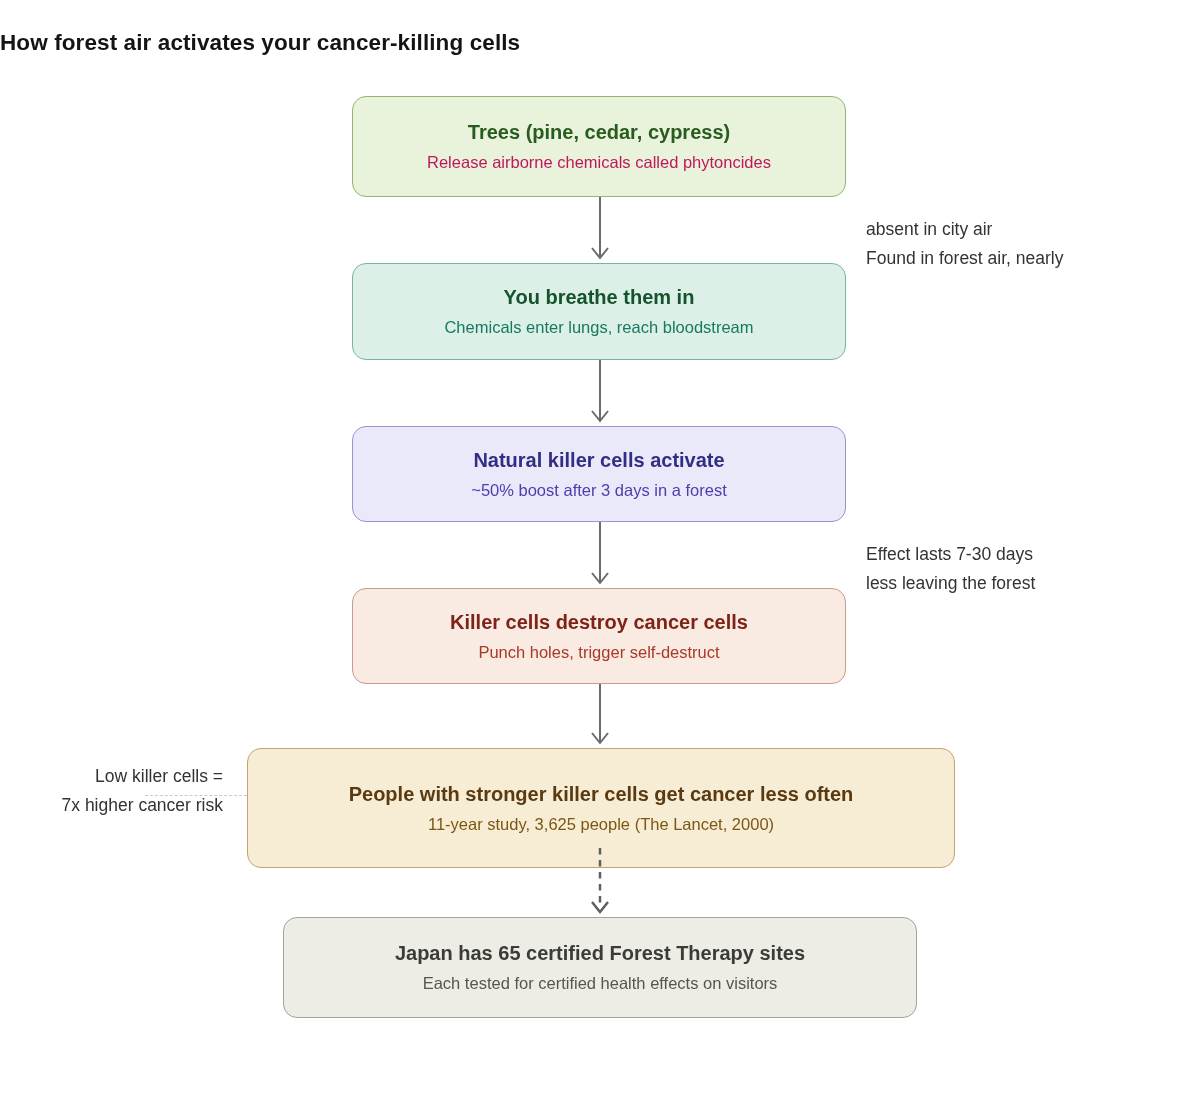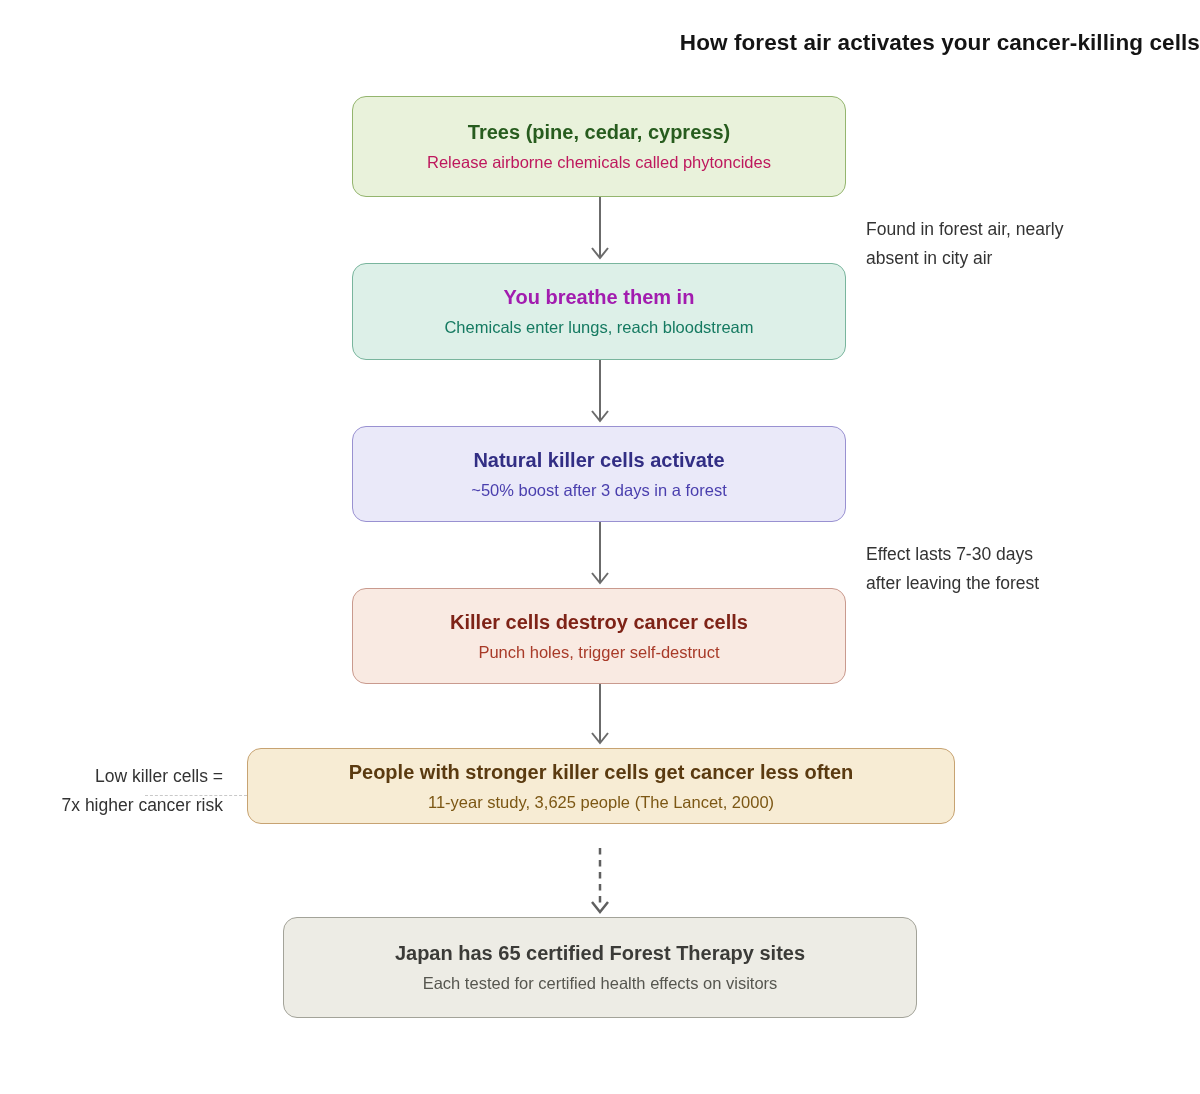--- a/index.html
+++ b/index.html
@@ -2,35 +2,35 @@
 <html><head>
 <meta charset="utf-8">
 <style>
   html,body{margin:0;padding:0;background:#ffffff;}
   .canvas{
     position:relative;width:1200px;height:1094px;background:#ffffff;overflow:hidden;
     font-family:"Liberation Sans","DejaVu Sans",sans-serif;
   }
   .page-title{
     position:absolute;top:30px;left:0;width:1200px;margin:0;
-    text-align:right;font-size:22.5px;font-weight:600;color:#141414;letter-spacing:.1px;
+    text-align:left;font-size:22.5px;font-weight:600;color:#141414;letter-spacing:.1px;
   }
   .box{
     position:absolute;box-sizing:border-box;border:1.5px solid;border-radius:14px;
     display:flex;flex-direction:column;justify-content:center;align-items:center;
     text-align:center;padding:10px 32px;
   }
   .box-title{font-size:20px;font-weight:600;line-height:1.25;}
   .box-sub{font-size:16.5px;font-weight:400;margin-top:7px;line-height:1.25;}
 
   #box-0{left:352px;top:96px;width:494px;height:101px;}
   #box-1{left:352px;top:263px;width:494px;height:97px;}
   #box-2{left:352px;top:426px;width:494px;height:96px;}
   #box-3{left:352px;top:588px;width:494px;height:96px;}
-  #box-4{left:247px;top:748px;width:708px;height:76px;}
+  #box-4{left:247px;top:748px;width:708px;height:120px;}
   #box-5{left:283px;top:917px;width:634px;height:101px;}
 
   .arrow{position:absolute;left:588px;width:24px;}
   #arrow-0{top:197px;height:64px;}
   #arrow-1{top:360px;height:64px;}
   #arrow-2{top:522px;height:64px;}
   #arrow-3{top:684px;height:62px;}
   #arrow-4{top:848px;height:67px;}
 
   .annotation{position:absolute;font-size:17.5px;color:#333333;line-height:28.5px;}
@@ -54,21 +54,21 @@
     <div class="box-title" style="color: rgb(39, 92, 30);">Trees (pine, cedar, cypress)</div>
     <div class="box-sub" style="color: #be185d;">Release airborne chemicals called phytoncides</div>
   </div>
 
   <svg class="arrow" id="arrow-0" viewBox="0 0 24 64">
     <line x1="12" y1="0" x2="12" y2="60" stroke="#6b6b6b" stroke-width="2"></line>
     <polyline points="4,51 12,61 20,51" fill="none" stroke="#6b6b6b" stroke-width="2"></polyline>
   </svg>
 
   <div class="box" id="box-1" style="background: rgb(221, 240, 232); border-color: rgb(121, 181, 157);">
-    <div class="box-title" style="color: #a21caf;">You breathe them in</div>
+    <div class="box-title" style="color: #14532d;">You breathe them in</div>
     <div class="box-sub" style="color: rgb(21, 122, 97);">Chemicals enter lungs, reach bloodstream</div>
   </div>
 
   <svg class="arrow" id="arrow-1" viewBox="0 0 24 64">
     <line x1="12" y1="0" x2="12" y2="60" stroke="#6b6b6b" stroke-width="2"></line>
     <polyline points="4,51 12,61 20,51" fill="none" stroke="#6b6b6b" stroke-width="2"></polyline>
   </svg>
 
   <div class="box" id="box-2" style="background: rgb(234, 233, 249); border-color: rgb(153, 145, 209);">
     <div class="box-title" style="color: rgb(50, 46, 132);">Natural killer cells activate</div>
@@ -99,27 +99,27 @@
     <line x1="12" y1="0" x2="12" y2="56" stroke="#5f5f5f" stroke-width="2.5" stroke-dasharray="6.5 5.5"></line>
     <polyline points="4,54 12,64 20,54" fill="none" stroke="#5f5f5f" stroke-width="2.5"></polyline>
   </svg>
 
   <div class="box" id="box-5" style="background: rgb(237, 236, 229); border-color: rgb(163, 163, 153);">
     <div class="box-title" style="color: rgb(59, 59, 56);">Japan has 65 certified Forest Therapy sites</div>
     <div class="box-sub" style="color: rgb(86, 86, 79);">Each tested for certified health effects on visitors</div>
   </div>
 
   <div class="annotation" id="ann-0">
+    <div>absent in city air</div>
     <div>Found in forest air, nearly</div>
-    <div>absent in city air</div>
   </div>
 
   <div class="annotation" id="ann-1">
     <div>Effect lasts 7-30 days</div>
-    <div>after leaving the forest</div>
+    <div>less leaving the forest</div>
   </div>
 
   <div class="dash-line"></div>
 
   <div class="annotation" id="ann-2">
     <div>Low killer cells =</div>
     <div>7x higher cancer risk</div>
   </div>
 
 </div>

